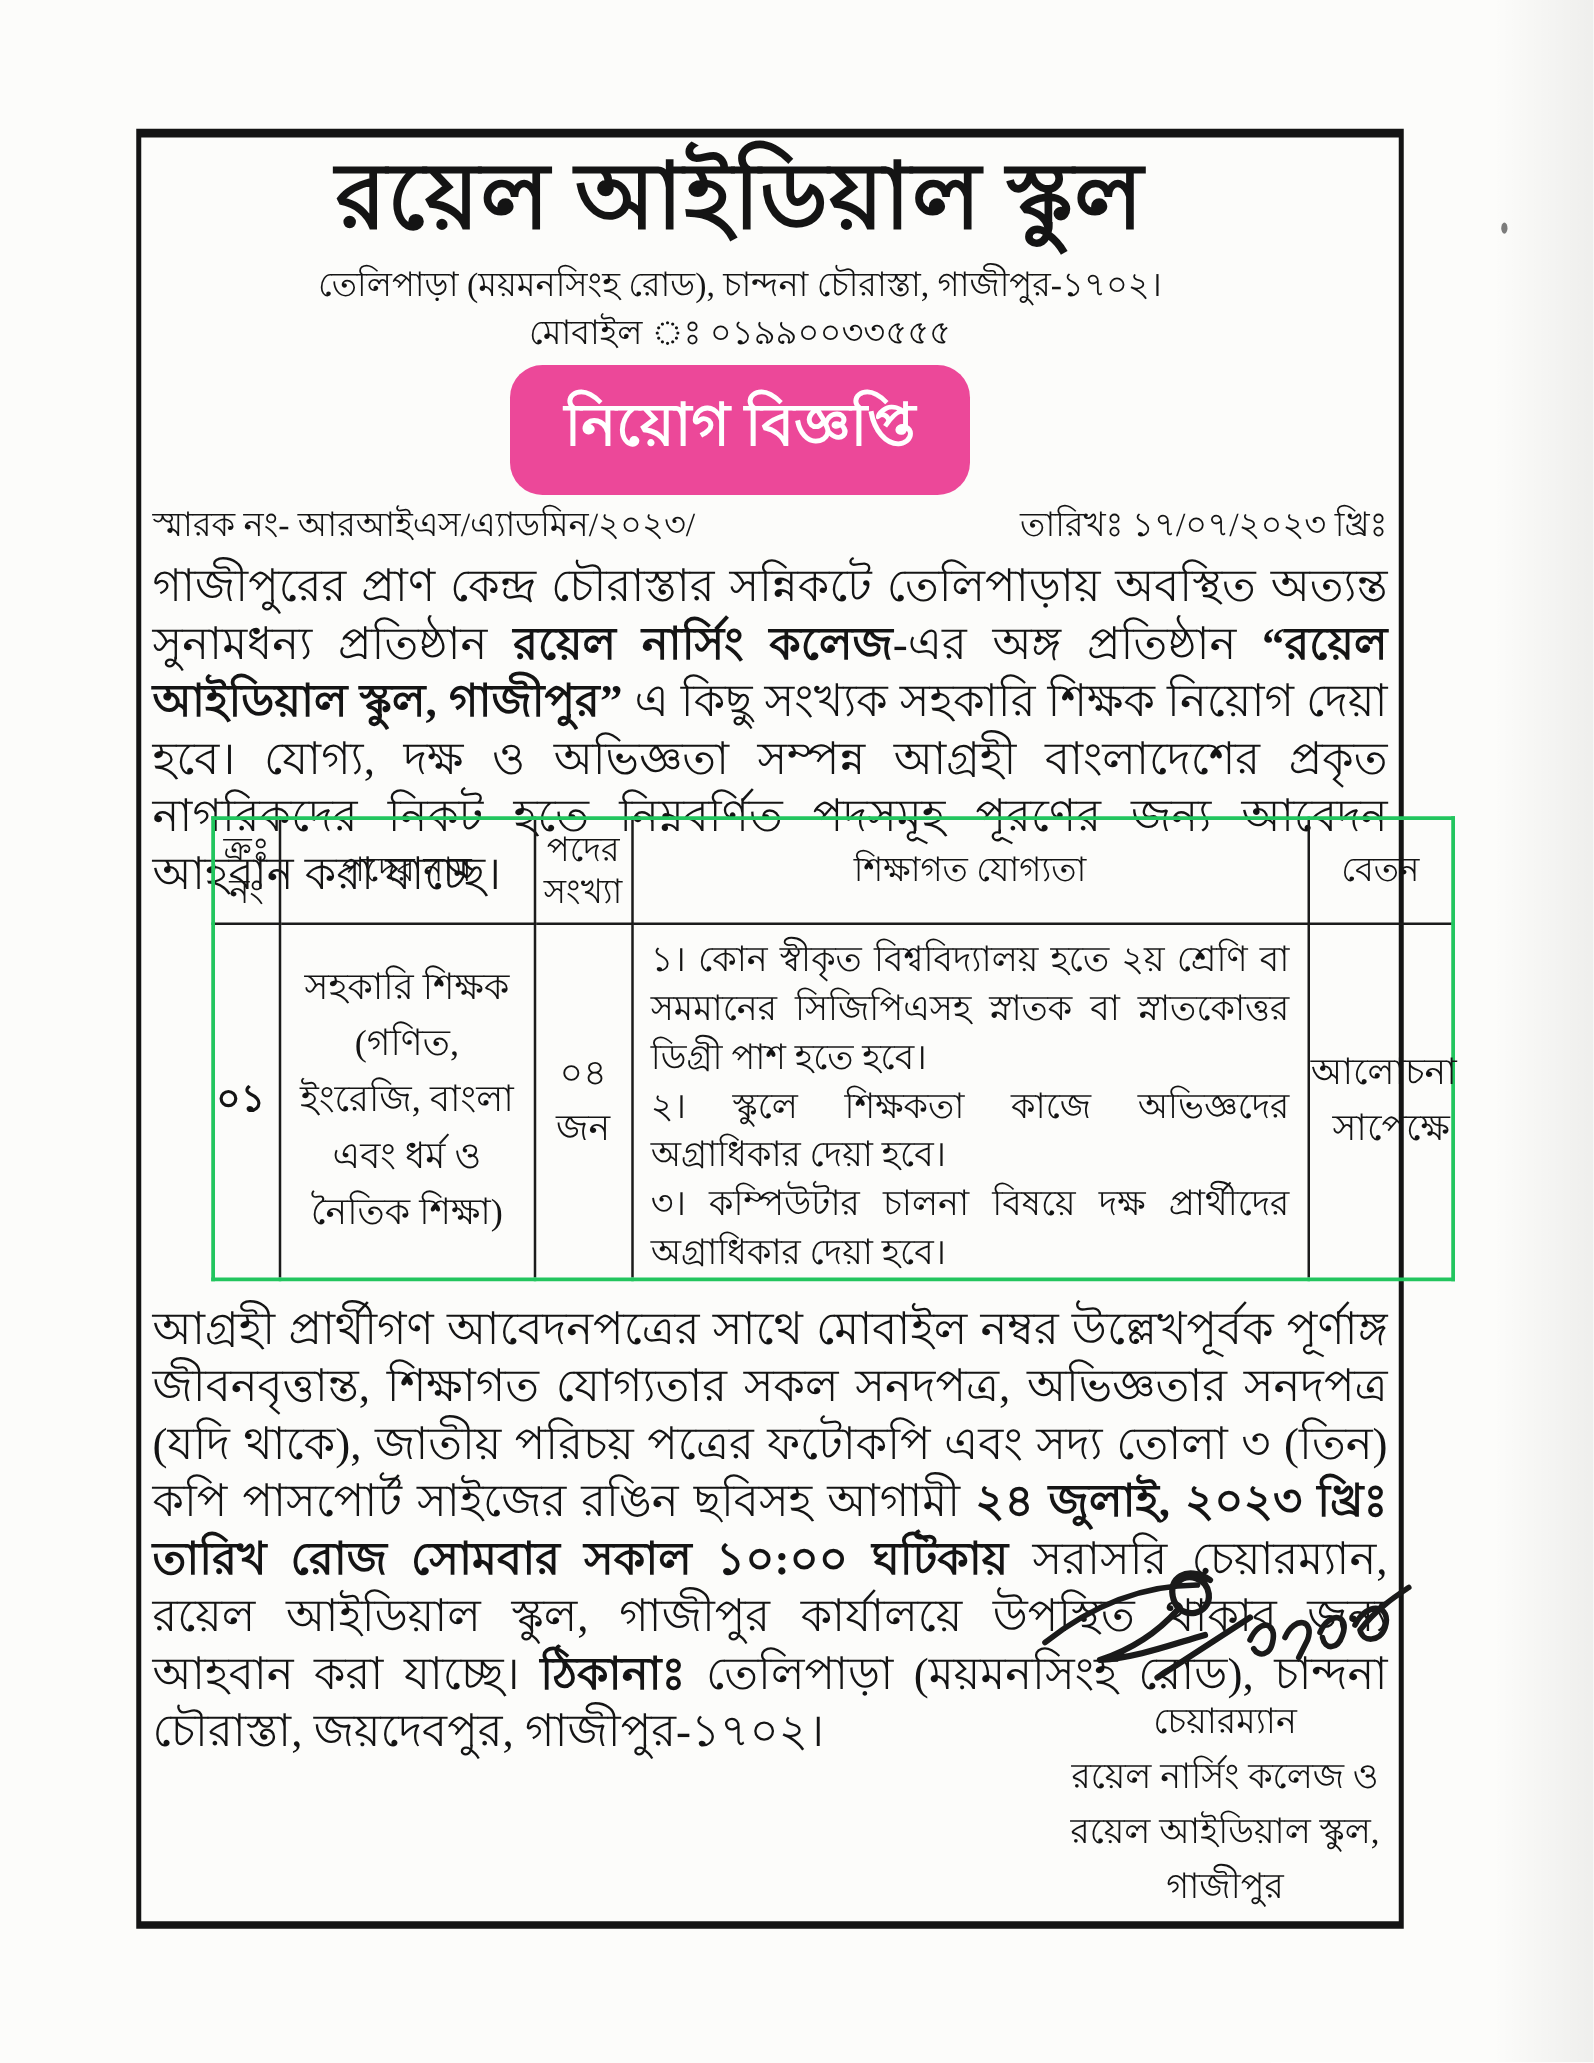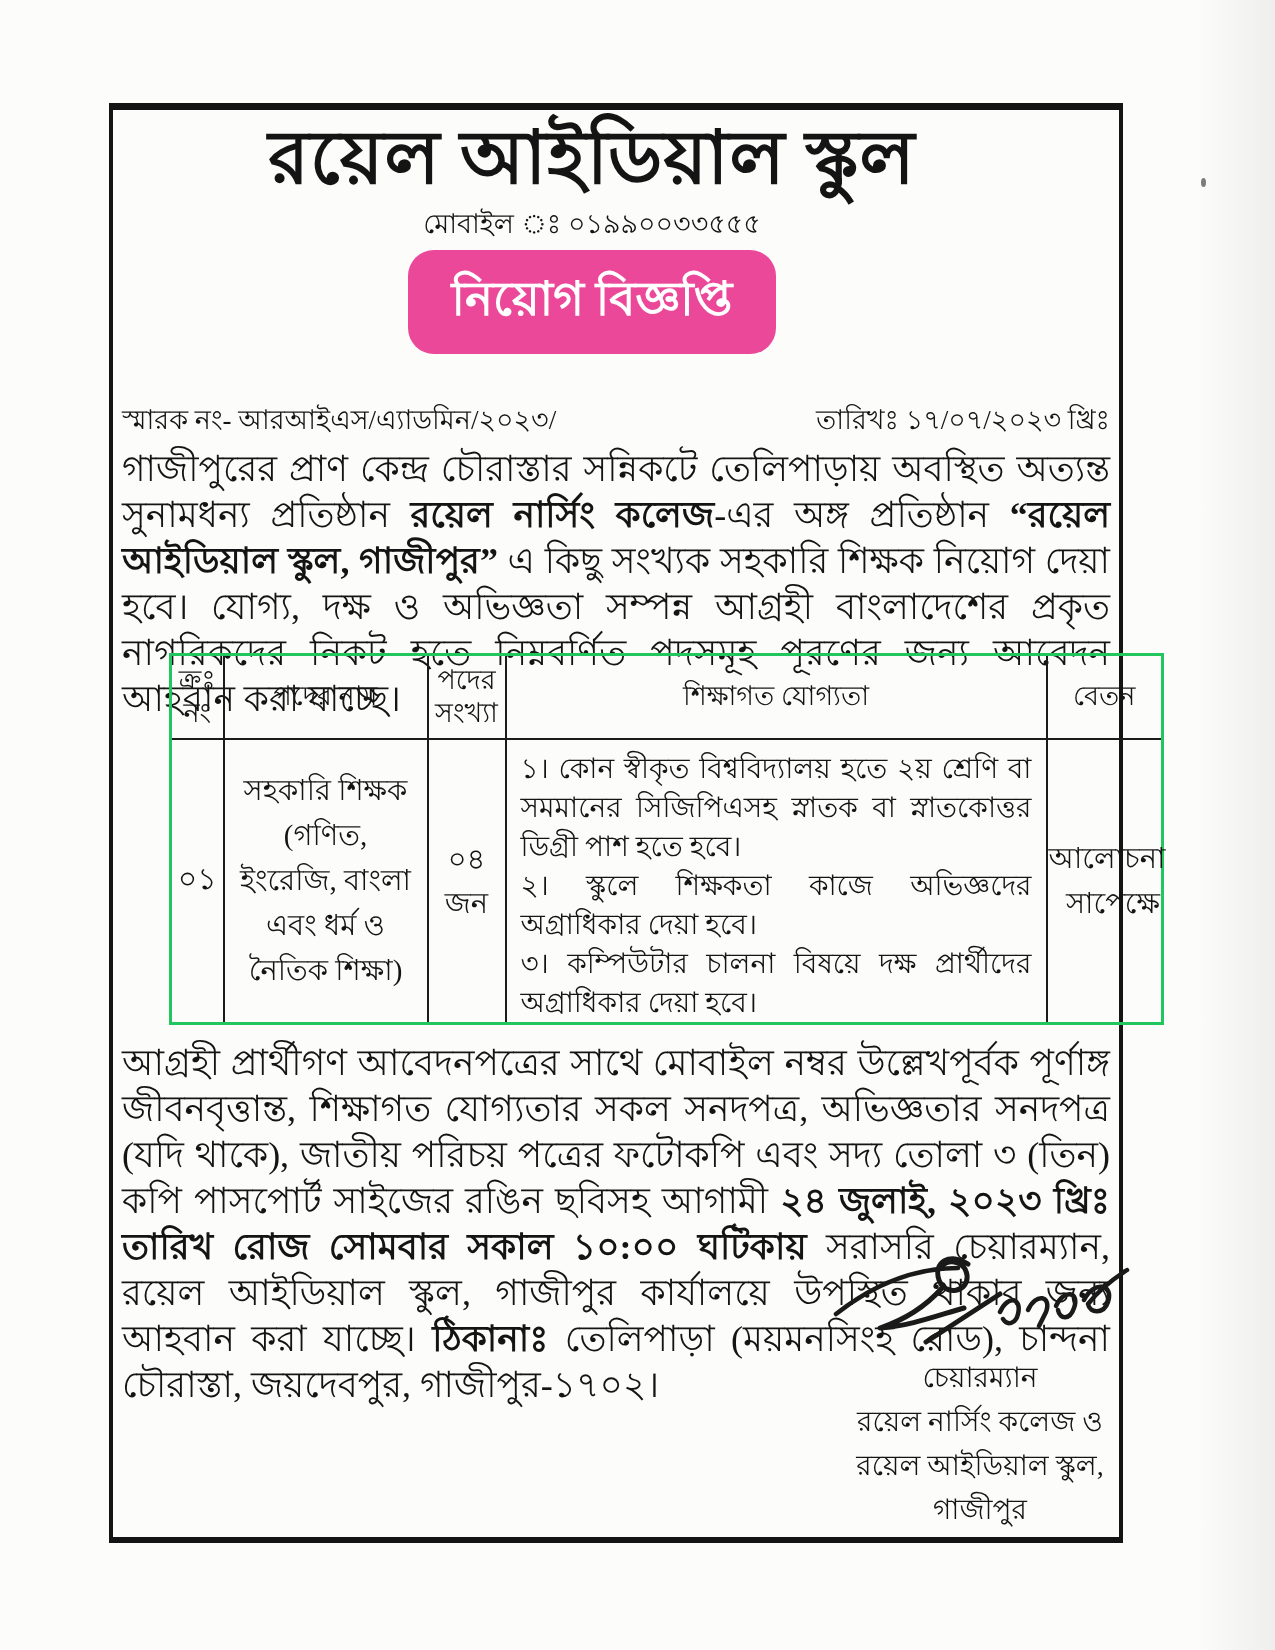--- a/index.html
+++ b/index.html
@@ -47,21 +47,21 @@
   .jobs-table {
     position:absolute; top:543px; left:9px; width:992px;
     border-collapse:collapse; table-layout:fixed;
     border:3px solid #22c55e;
     margin-left:47px;
   }
   .jobs-table th, .jobs-table td { border:2px solid #1b1b1b; box-sizing:border-box; }
   .jobs-table thead th { height:84px; font-size:27px; line-height:33px; font-weight:normal; text-align:center; vertical-align:middle; }
   .wrap2 { white-space:pre-line; }
   .jobs-table tbody td { height:272px; }
-  td.cell-sl { text-align:center; vertical-align:middle; font-size:30px; }
+  td.cell-sl { vertical-align:middle; font-size:30px;font-weight:bold; }
   td.cell-post { vertical-align:middle; padding:0 12px; font-size:29px; line-height:45px; text-align:center; }
   td.cell-count { text-align:center; vertical-align:middle; font-size:29px; line-height:44px; white-space:pre-line; }
   td.cell-qual { vertical-align:top; padding:9px 14px 0 14px; }
   .qual-item { font-size:28px; line-height:39px; text-align:justify; }
   td.cell-salary { text-align:right; vertical-align:middle; font-size:29px; line-height:45px; white-space:pre-line; }
 
   .signature { position:absolute; top:1138px; left:697px; width:340px; text-align:center; }
   .sig-svg { display:block; margin:0 auto -4px auto; width:300px; height:112px; }
   .sig-line { font-size:28px; line-height:44px; }
 </style>
@@ -70,20 +70,21 @@
 
 <div class="page">
   <div class="scan-edge"></div>
   <div class="speck"></div>
 
   <div class="frame">
     <div class="content">
 
       <div class="header-block">
         <div class="school-name">রয়েল আইডিয়াল স্কুল</div>
+        <div class="school-address">তেলিপাড়া (ময়মনসিংহ রোড), চান্দনা চৌরাস্তা, গাজীপুর-১৭০২।</div>
         <div class="school-mobile">মোবাইল ঃ ০১৯৯০০৩৩৫৫৫</div>
         <div>
           <span class="notice-badge">নিয়োগ বিজ্ঞপ্তি</span>
         </div>
       </div>
 
       <div class="memo-row">
         <span>স্মারক নং- আরআইএস/এ্যাডমিন/২০২৩/</span>
         <span>তারিখঃ ১৭/০৭/২০২৩ খ্রিঃ</span>
       </div>

